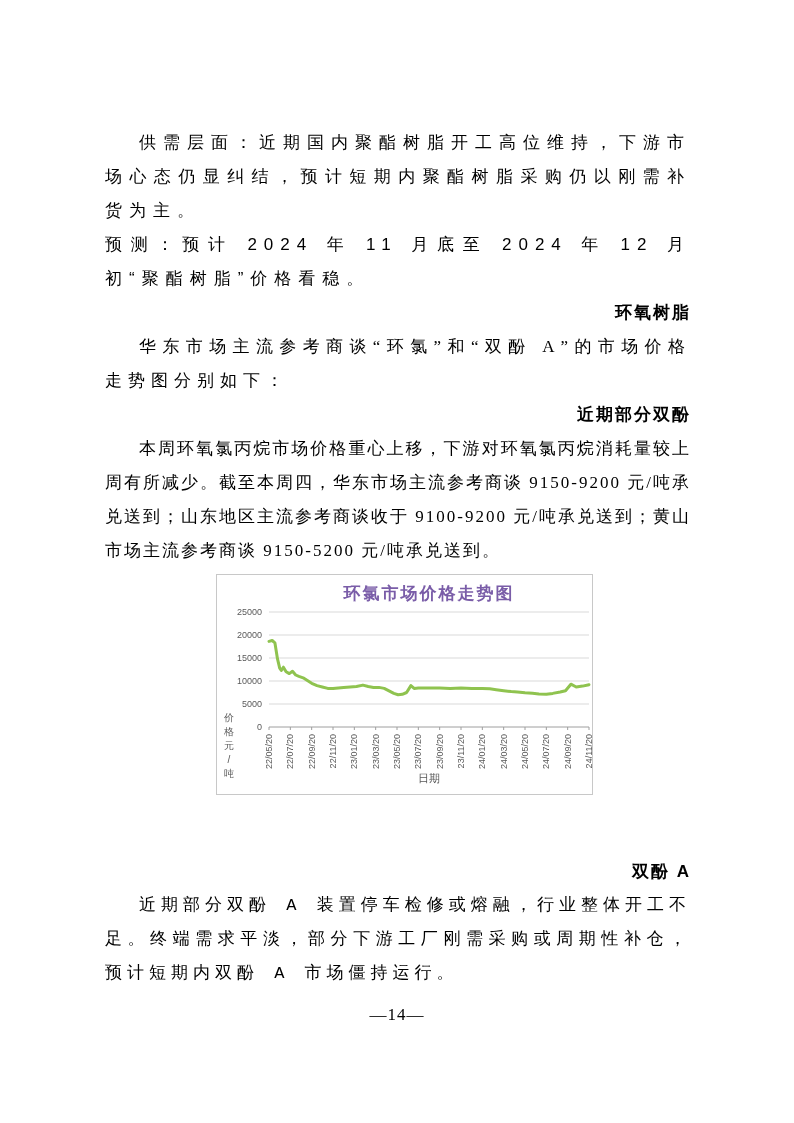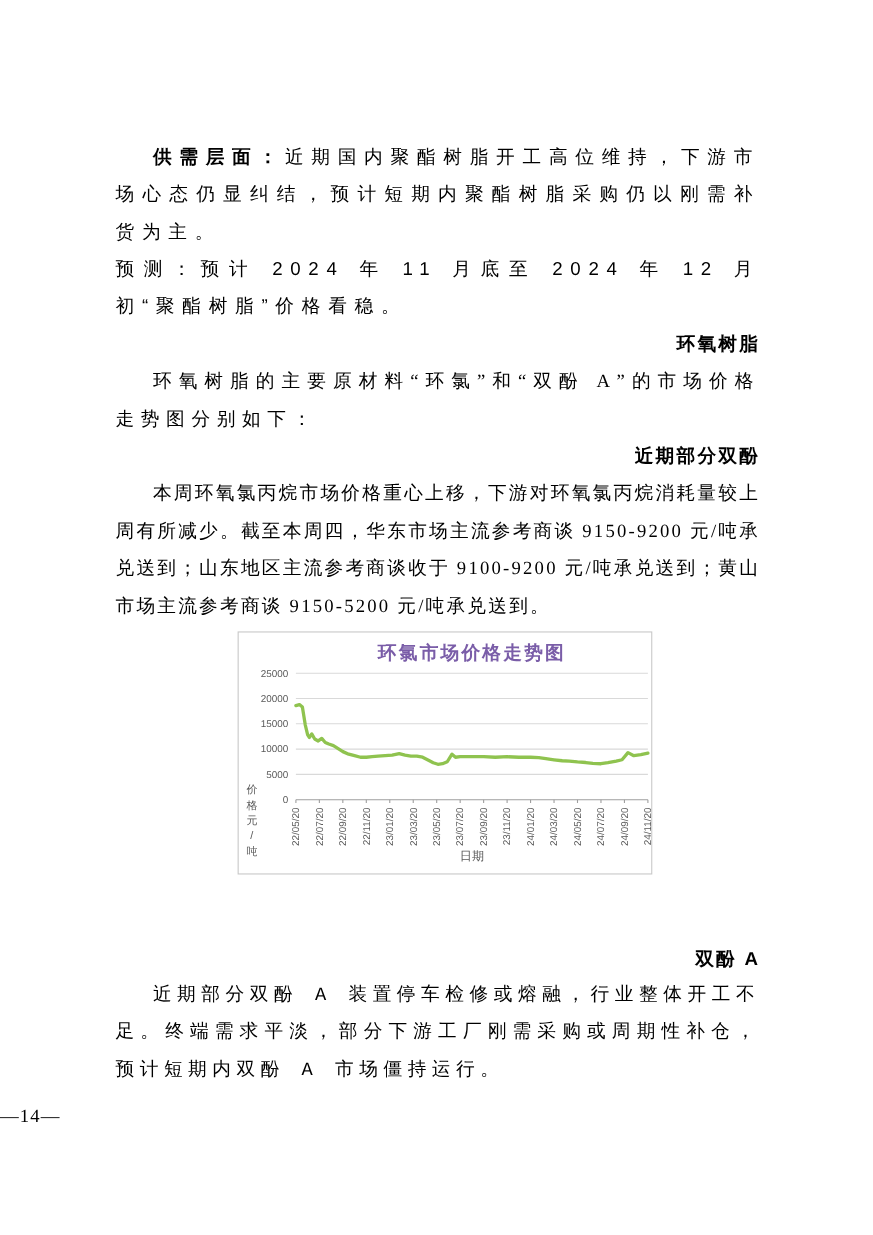--- a/index.html
+++ b/index.html
@@ -7,50 +7,50 @@
     position:relative;width:794px;height:1123px;margin:0 auto;background:#ffffff;
     font-family:"Liberation Serif","DejaVu Serif",serif;color:#000;overflow:hidden;
   }
   .content{position:absolute;left:105px;top:126px;width:586px;}
   .content p{margin:0;font-size:17px;line-height:34px;text-align:justify;}
   .indent{text-indent:2em;}
   .ls7{letter-spacing:7px;}
   .ls6{letter-spacing:6px;}
   .ls5{letter-spacing:5px;font-family:Liberation Mono, monospace;}
   .ls2{letter-spacing:2px;}
-  .bold-lead{font-weight:bold;font-family:"Liberation Sans","DejaVu Sans",sans-serif;}
+  .bold-lead{font-weight:normal;font-family:"Liberation Sans","DejaVu Sans",sans-serif;}
   .forecast{font-weight:normal;font-family:"Liberation Sans","DejaVu Sans",sans-serif;}
   .sec-heading{
     margin:0;font-size:17px;line-height:34px;font-weight:bold;letter-spacing:2px;
     font-family:"Liberation Sans","DejaVu Sans",sans-serif;text-align:right;
   }
   .chart-figure{
     margin:6px 0 0 111px;width:377px;height:221px;border:1px solid #c8c8c8;
     background:#ffffff;box-sizing:border-box;position:relative;
   }
   .chart-figure svg{display:block;}
   .bpa-heading{margin-top:60px;}
   .page-number{
-    position:absolute;top:1005px;left:0;width:100%;
+    position:absolute;top:1005px;left:0;width:100%;text-align:center;
     font-size:17px;letter-spacing:1px;
   }
 </style>
 </head>
 <body>
 
 <div class="page">
   <div class="content">
 
     <p class="indent ls7"><b class="bold-lead">供需层面：</b><span>近期国内聚酯树脂开工高位维持，下游市场心态仍显纠结，预计短期内聚酯树脂采购仍以刚需补货为主。</span></p>
 
     <p class="forecast ls7">预测：预计 2024 年 11 月底至 2024 年 12 月初“聚酯树脂”价格看稳。</p>
 
     <h3 class="sec-heading">环氧树脂</h3>
 
-    <p class="indent ls6">环氧树脂的主要原材料“环氯”和“双酚 A”的市场价格走势图分别如下：</p>
+    <p class="indent ls6">华东市场主流参考商谈“环氯”和“双酚 A”的市场价格走势图分别如下：</p>
 
     <h3 class="sec-heading">近期部分双酚</h3>
 
     <p class="indent ls2">本周环氧氯丙烷市场价格重心上移，下游对环氧氯丙烷消耗量较上周有所减少。截至本周四，华东市场主流参考商谈 9150-9200 元/吨承兑送到；山东地区主流参考商谈收于 9100-9200 元/吨承兑送到；黄山市场主流参考商谈 9150-5200 元/吨承兑送到。</p>
 
     <div class="chart-figure">
       <svg id="chart-svg" width="375" height="219" viewBox="0 0 375 219">
           <line x1="52" y1="152" x2="372" y2="152" stroke="#9e9e9e" stroke-width="1"></line>
           <text x="45" y="155" text-anchor="end" font-size="9" fill="#595959" font-family="&quot;Liberation Sans&quot;,&quot;DejaVu Sans&quot;,sans-serif">0</text>
           <line x1="52" y1="129" x2="372" y2="129" stroke="#d9d9d9" stroke-width="1"></line>

